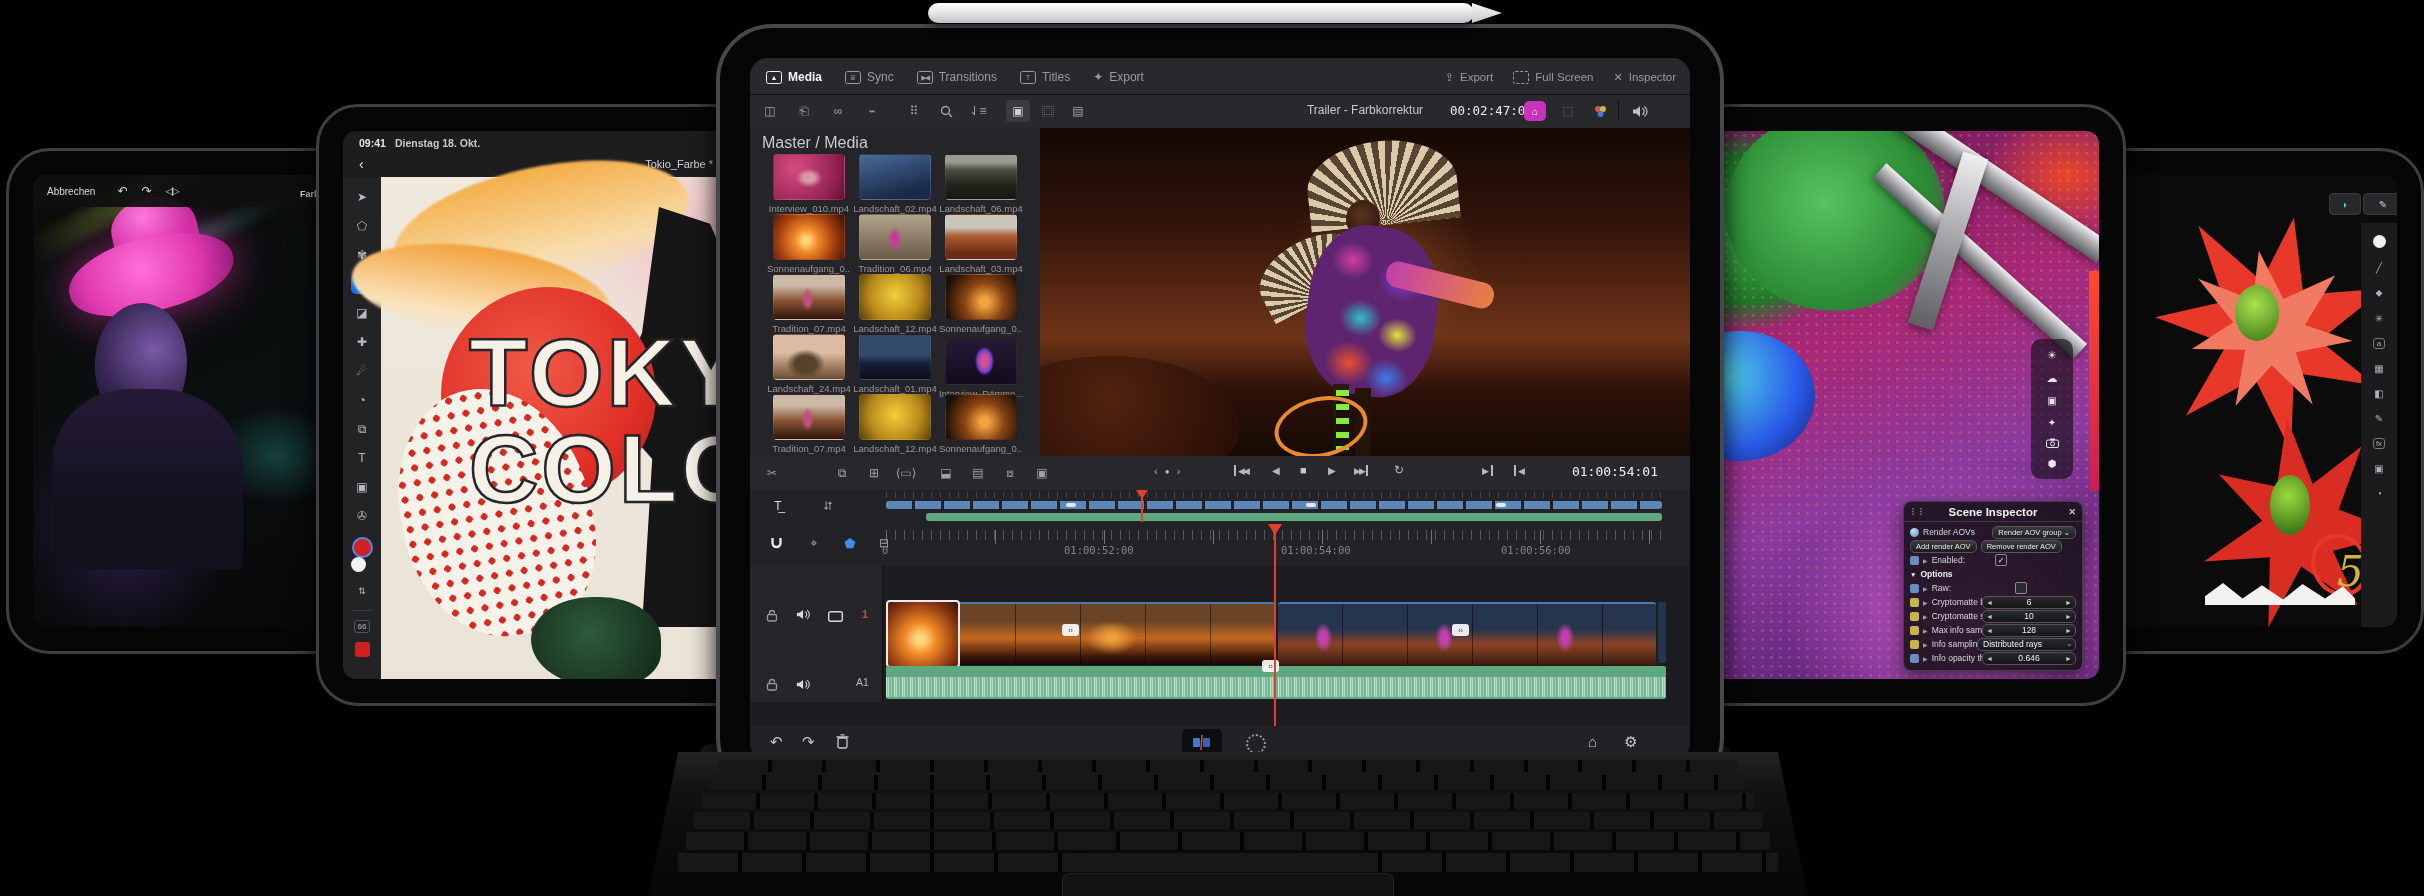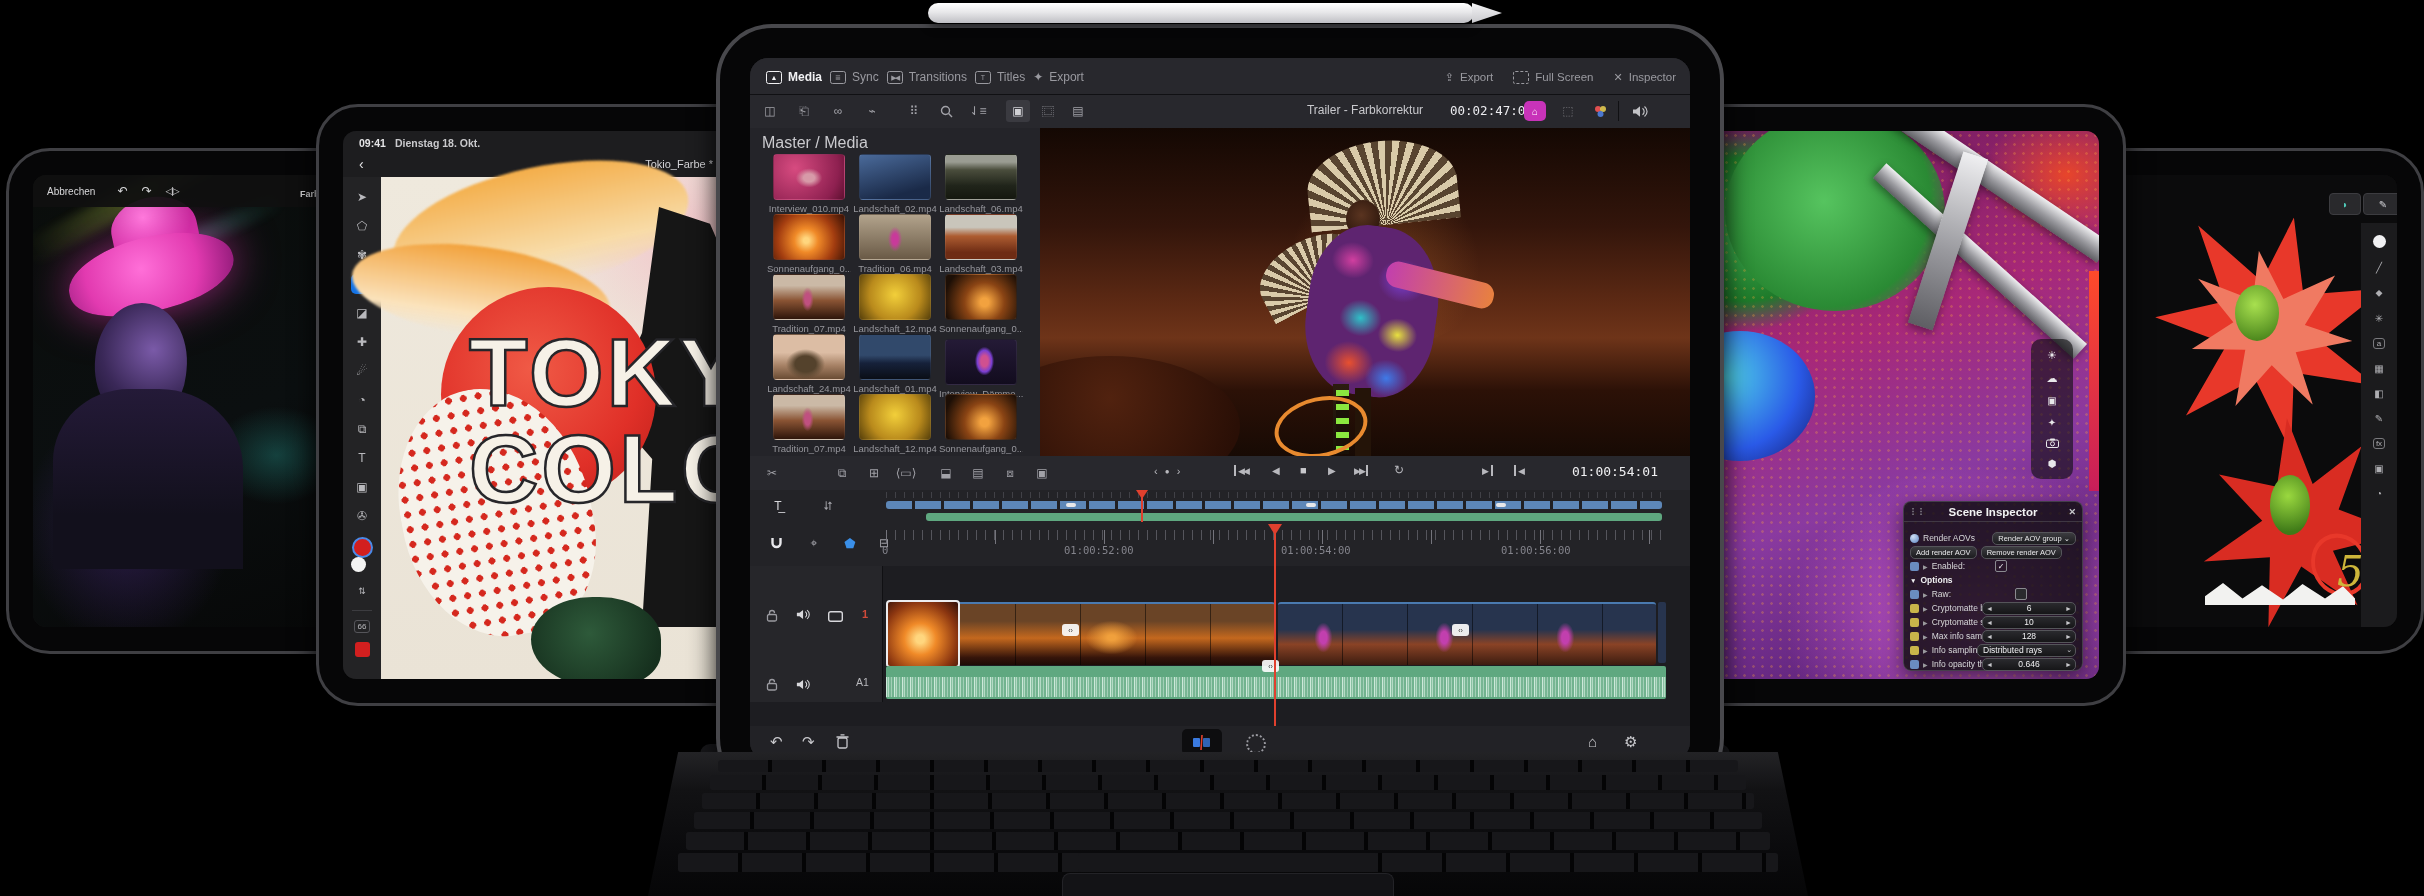--- a/index.html
+++ b/index.html
@@ -37,21 +37,21 @@
      linear-gradient(180deg,#efe9dd,#eae3d6);}
   .tk-ribbon{position:absolute;border-radius:50%;filter:blur(1px);}
   .tk-circle{position:absolute;border-radius:50%;}
   .tk-dots{background-image:radial-gradient(circle,#d5281e 30%,transparent 34%);background-size:15px 15px;}
   .tk-text{position:absolute;font-weight:800;color:#f6f1e7;-webkit-text-stroke:2.5px #26262a;
     text-shadow:0 0 2px rgba(0,0,0,.3);letter-spacing:3px;line-height:.92;font-size:96px;}
   .tk-sil{position:absolute;background:#161616;}
   
   .dv{position:absolute;inset:0;background:#1f1f24;color:#9a9aa0;}
   .dv-row{position:absolute;left:0;right:0;background:#28282d;border-bottom:1px solid #101013;}
-  .dv-tabs{position:absolute;left:16px;top:0;height:30px;display:flex;gap:8px;align-items:center;font-size:12px;}
+  .dv-tabs{position:absolute;left:16px;top:0;height:30px;display:flex;gap:23px;align-items:center;font-size:12px;}
   .dv-tab{display:flex;gap:6px;align-items:center;}
   .dv-tab.on{color:#f2f2f4;font-weight:700;}
   .ibox{width:14px;height:11px;border:1.4px solid currentColor;border-radius:2.5px;display:inline-flex;
     align-items:center;justify-content:center;font-size:7px;line-height:1;}
   .dv-title{position:absolute;left:0;right:0;top:0;height:30px;display:flex;align-items:center;
     justify-content:center;color:#ececf0;font-size:13px;font-weight:700;}
   .dv-actions{position:absolute;right:14px;top:0;height:30px;display:flex;gap:20px;align-items:center;font-size:11.5px;}
   .gi{display:inline-flex;align-items:center;justify-content:center;}
   .dv2-ic{position:absolute;top:5px;width:24px;height:22px;border-radius:3px;display:flex;align-items:center;
     justify-content:center;color:#a2a2a8;font-size:12px;}
@@ -255,21 +255,21 @@
         </span>
         <span class="gi" style="font-size:10px">⬢</span>
       </div>
 
       <div class="insp" style="left:208px;top:370px;width:178px;height:168px">
         <div class="insp-title">
           <span class="abs" style="left:5px;font-size:8px;color:#9a9a9e">⋮⋮</span>
           <span>Scene Inspector</span>
           <span class="abs" style="right:6px;font-size:9px;color:#c8c8cc">✕</span>
         </div>
-        <div class="irow" style="margin-top:9px">
+        <div class="irow" style="margin-top:3px">
           <span class="chip" style="border-radius:50%;background:radial-gradient(circle at 35% 30%,#cfe0f4,#5a82c0)"></span>
           <span>Render AOVs</span>
           <span class="pill" style="position:absolute;right:6px;font-size:7.5px"><span>Render AOV group</span>&nbsp;⌄</span>
         </div>
         <div class="irow">
           <span class="pill" style="font-size:7.5px">Add render AOV</span>
           <span class="pill" style="font-size:7.5px">Remove render AOV</span>
         </div>
         <div class="irow">
           <span class="chip" style="background:#6a8cc0"></span>

